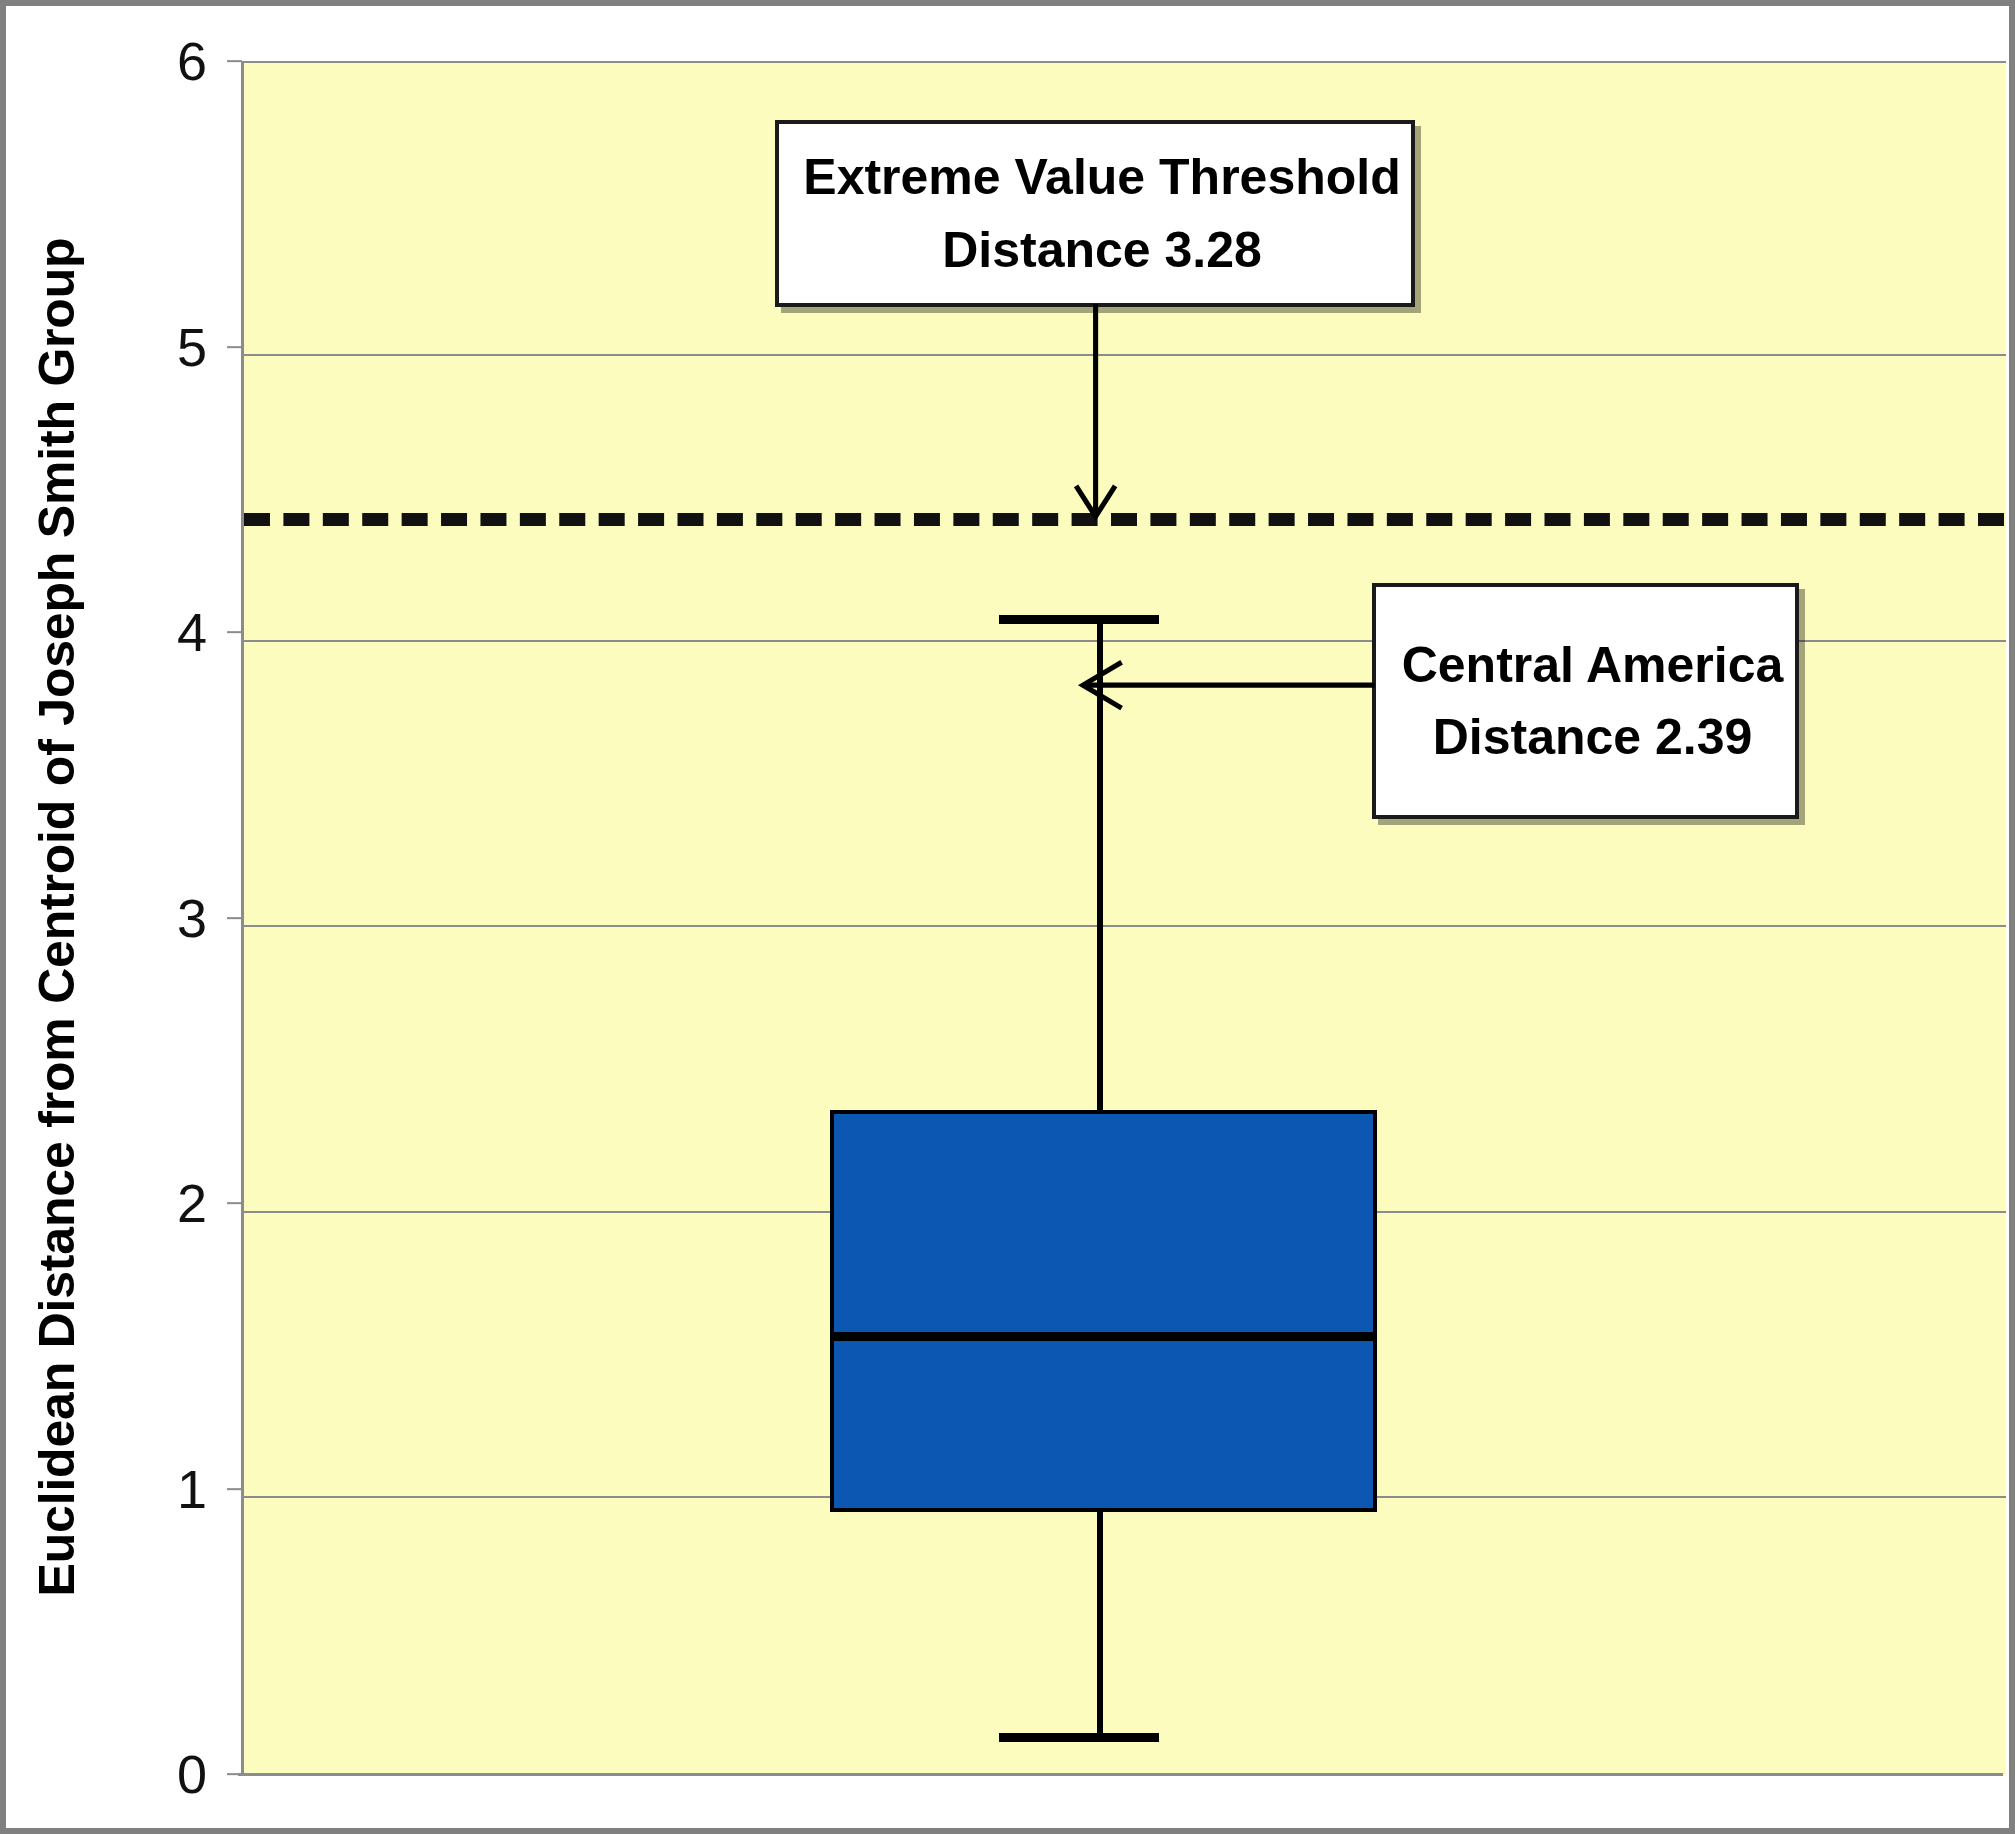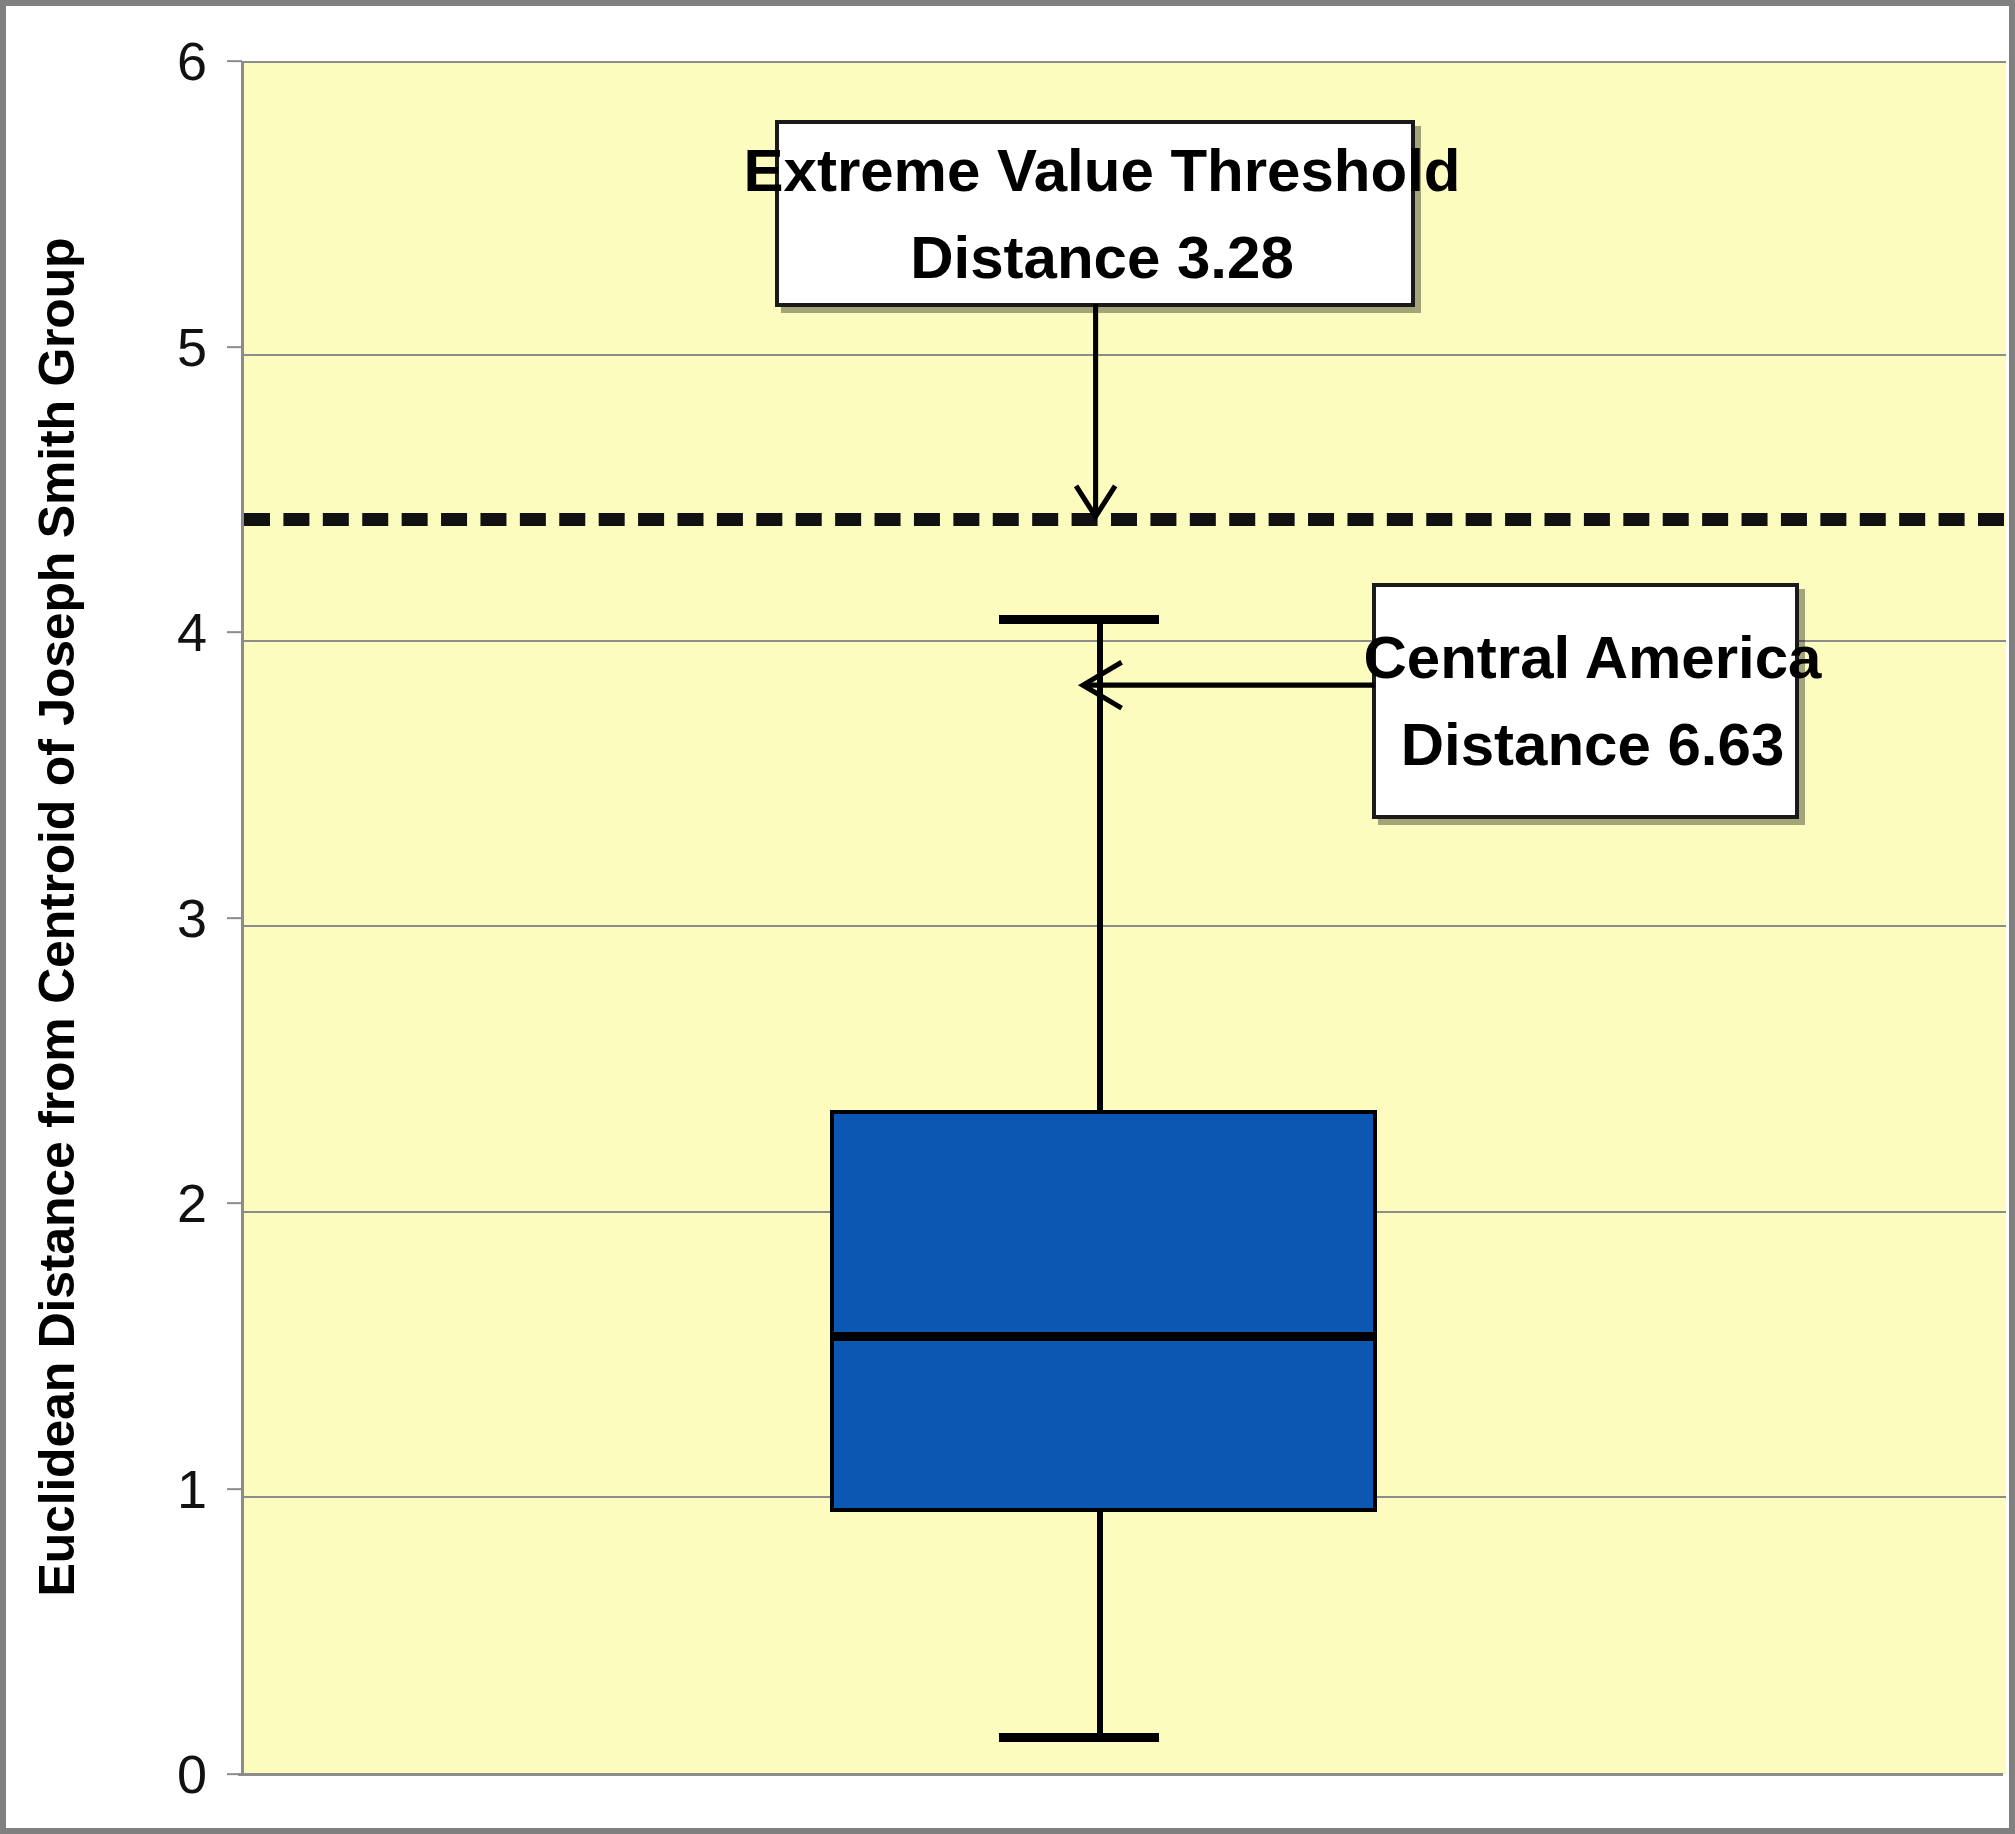--- a/index.html
+++ b/index.html
@@ -110,21 +110,21 @@
     background: #ffffff;
     border: 4.3px solid #1a1a1a;
     box-shadow: 6px 6px 0 rgba(0,0,0,0.35);
     box-sizing: border-box;
     display: flex;
     flex-direction: column;
     align-items: center;
     justify-content: center;
     font-weight: bold;
     color: #000000;
-    font-size: 60px;
+    font-size: 50px;
     line-height: 1.45;
     text-align: center;
     font-family: "Liberation Sans", sans-serif;
     padding-left: 14px;
   }
   .callout .line { display: block; white-space: nowrap; }
   
   .connector { position: absolute; overflow: visible; }
 </style>
 </head>
@@ -182,21 +182,21 @@
     <span class="line">Distance 3.28</span>
   </div>
 
   <svg class="connector" style="left:1063px; top:298px; width:60px; height:221px;" viewBox="0 0 140 520">
     <line x1="62" y1="0" x2="62" y2="500" stroke="#000000" stroke-width="12"></line>
     <polyline points="16,428 62,500 108,428" fill="none" stroke="#000000" stroke-width="12"></polyline>
   </svg>
 
   <div class="callout" style="left:1366px; top:577px; width:427px; height:236px;">
     <span class="line">Central America</span>
-    <span class="line">Distance 6.63</span>
+    <span class="line">Distance 2.39</span>
   </div>
 
   <svg class="connector" style="left:1071px; top:650px; width:306px; height:60px;" viewBox="0 0 720 140">
     <line x1="700" y1="68" x2="14" y2="68" stroke="#000000" stroke-width="12"></line>
     <polyline points="105,14 14,68 105,122" fill="none" stroke="#000000" stroke-width="12"></polyline>
   </svg>
 
 </div>
 
 

